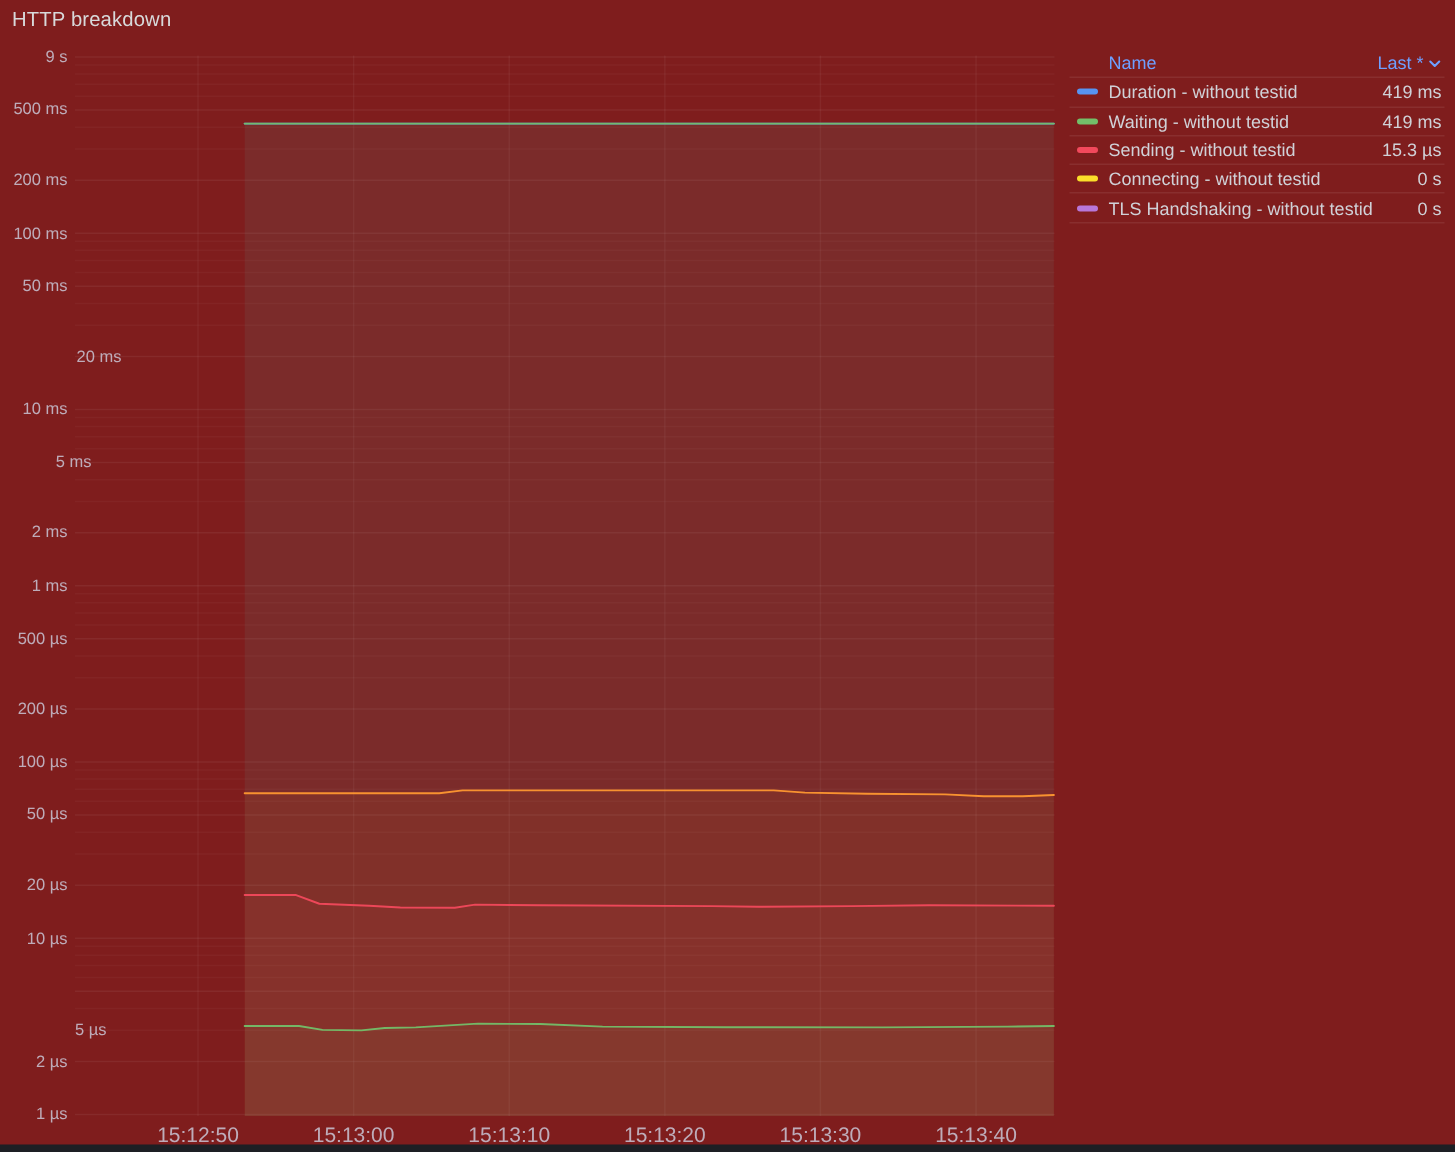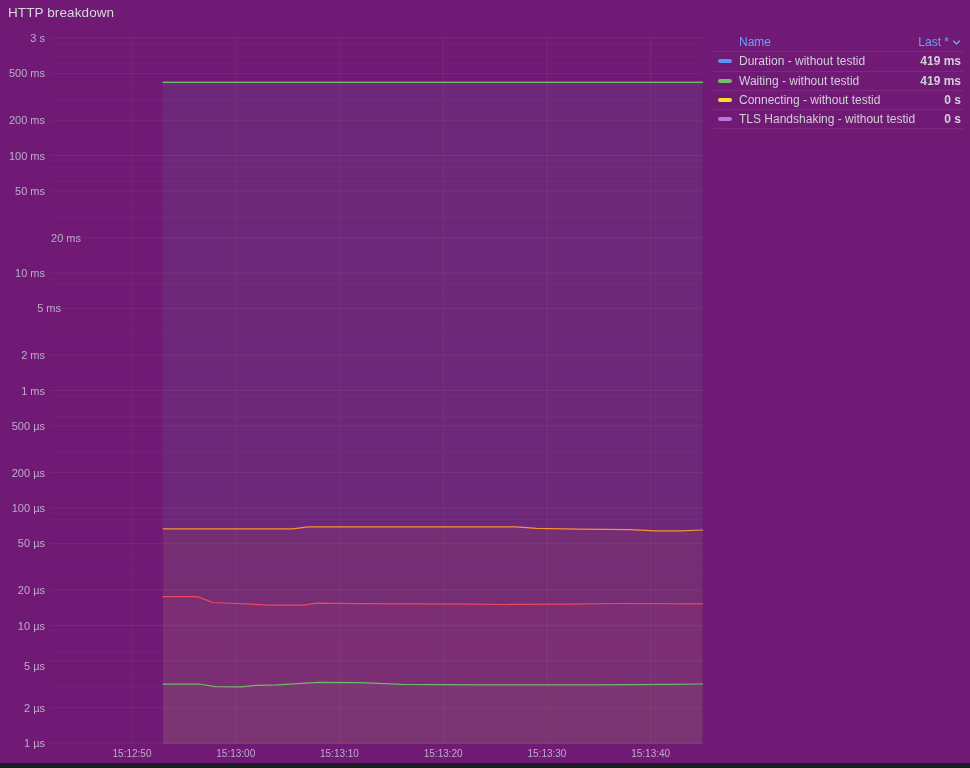--- a/index.html
+++ b/index.html
@@ -1,33 +1,33 @@
 <!DOCTYPE html>
 <html><head>
 <meta charset="utf-8">
 <style>
   html,body{margin:0;padding:0;background:#111217;width:970px;height:768px;overflow:hidden;
     font-family:"Liberation Sans", sans-serif;-webkit-font-smoothing:antialiased;}
-  .panel{position:relative;width:970px;height:768px;background:#701a75;}
+  .panel{position:relative;width:970px;height:768px;background:#7f1d1d;}
   .panel-title{position:absolute;left:8px;top:5px;font-size:13.5px;font-weight:500;color:#d8d9da;letter-spacing:.1px;}
   .chart-region{position:absolute;left:0;top:0;width:970px;height:768px;}
   #plot{position:absolute;left:0;top:0;}
   .ylab{position:absolute;left:0;width:45px;text-align:right;font-size:11px;color:rgba(204,204,220,.82);
     line-height:12px;white-space:nowrap;}
-  .xlab{position:absolute;width:80px;text-align:center;font-size:10px;color:rgba(204,204,220,.82);
+  .xlab{position:absolute;width:80px;text-align:center;font-size:14px;color:rgba(204,204,220,.82);
     top:748px;white-space:nowrap;}
   .legend{position:absolute;left:713px;top:33px;width:250px;font-size:12px;}
   .lrow{display:flex;align-items:center;height:19.3px;border-bottom:1px solid rgba(255,255,255,.08);
     padding:0 2px 0 5px;box-sizing:border-box;}
   .lrow.header{color:#6e9fff;font-weight:500;}
   .lh-name{margin-left:21px;flex:1;}
   .lh-last{display:flex;align-items:center;gap:3px;}
   .swatch{width:14px;height:4px;border-radius:2px;margin-right:7px;flex:0 0 auto;}
   .slabel{flex:1;color:#d0d1d7;white-space:nowrap;overflow:hidden;}
-  .svalue{color:#d0d1d7;white-space:nowrap;text-align:left;font-weight:bold;}
+  .svalue{color:#d0d1d7;white-space:nowrap;text-align:left;}
   .bottom-strip{position:absolute;left:0;bottom:0;width:970px;height:5px;background:#1d1f24;}
 </style>
 </head>
 <body>
 
 <div class="panel">
 
   <div class="panel-title">HTTP breakdown</div>
 
   <div class="chart-region">
@@ -98,37 +98,37 @@
         <polygon points="163.1,528.8 292.8,528.8 308.4,526.9 515.8,526.9 536.6,528.4 578.1,529.2 630.0,529.6 655.9,530.8 681.8,530.8 702.6,530.0 702.6,744 163.1,744" fill="#FF9830" fill-opacity="0.05"></polygon>
         <polygon points="163.1,596.7 197.4,596.7 212.9,602.5 246.1,603.8 266.9,605.0 303.2,605.2 316.7,603.1 360.2,603.5 474.3,604.1 505.5,604.5 567.7,604.1 619.6,603.5 702.6,603.8 702.6,744 163.1,744" fill="#F2495C" fill-opacity="0.05"></polygon>
         <polygon points="163.1,684.0 199.4,684.0 215.0,686.6 240.9,686.9 256.5,685.3 277.2,684.9 318.7,682.4 360.2,682.7 401.7,684.4 484.7,684.8 588.5,684.9 671.4,684.4 702.6,684.0 702.6,744 163.1,744" fill="#73BF69" fill-opacity="0.05"></polygon>
         <polyline points="163.1,82.4 339.5,82.4 547.0,82.4 702.6,82.4" fill="none" stroke="#5794F2" stroke-width="1.25" stroke-linejoin="round" stroke-linecap="round" stroke-opacity="0.95"></polyline>
         <polyline points="163.1,82.4 339.5,82.4 547.0,82.4 702.6,82.4" fill="none" stroke="#73BF69" stroke-width="1.25" stroke-linejoin="round" stroke-linecap="round" stroke-opacity="0.95"></polyline>
         <polyline points="163.1,528.8 292.8,528.8 308.4,526.9 515.8,526.9 536.6,528.4 578.1,529.2 630.0,529.6 655.9,530.8 681.8,530.8 702.6,530.0" fill="none" stroke="#FF9830" stroke-width="1.25" stroke-linejoin="round" stroke-linecap="round" stroke-opacity="0.95"></polyline>
         <polyline points="163.1,596.7 197.4,596.7 212.9,602.5 246.1,603.8 266.9,605.0 303.2,605.2 316.7,603.1 360.2,603.5 474.3,604.1 505.5,604.5 567.7,604.1 619.6,603.5 702.6,603.8" fill="none" stroke="#F2495C" stroke-width="1.25" stroke-linejoin="round" stroke-linecap="round" stroke-opacity="0.95"></polyline>
         <polyline points="163.1,684.0 199.4,684.0 215.0,686.6 240.9,686.9 256.5,685.3 277.2,684.9 318.7,682.4 360.2,682.7 401.7,684.4 484.7,684.8 588.5,684.9 671.4,684.4 702.6,684.0" fill="none" stroke="#73BF69" stroke-width="1.25" stroke-linejoin="round" stroke-linecap="round" stroke-opacity="0.95"></polyline>
       </svg>
     <div id="ylabels">
-        <div class="ylab" style="top: 32px;">3 s</div>
+        <div class="ylab" style="top: 32px;">9 s</div>
         <div class="ylab" style="top: 67.371px;">500 ms</div>
         <div class="ylab" style="top: 114.129px;">200 ms</div>
         <div class="ylab" style="top: 149.5px;">100 ms</div>
         <div class="ylab" style="top: 184.871px;">50 ms</div>
         <div class="ylab" style="top: 231.629px; padding-left: 36px;">20 ms</div>
         <div class="ylab" style="top: 267px;">10 ms</div>
         <div class="ylab" style="top: 302.371px; padding-left: 16px;">5 ms</div>
         <div class="ylab" style="top: 349.129px;">2 ms</div>
         <div class="ylab" style="top: 384.5px;">1 ms</div>
         <div class="ylab" style="top: 419.871px;">500 µs</div>
         <div class="ylab" style="top: 466.629px;">200 µs</div>
         <div class="ylab" style="top: 502px;">100 µs</div>
         <div class="ylab" style="top: 537.371px;">50 µs</div>
         <div class="ylab" style="top: 584.129px;">20 µs</div>
         <div class="ylab" style="top: 619.5px;">10 µs</div>
-        <div class="ylab" style="top: 660px;">5 µs</div>
+        <div class="ylab" style="top: 681px; margin-left: 26px;">5 µs</div>
         <div class="ylab" style="top: 701.629px;">2 µs</div>
         <div class="ylab" style="top: 737px;">1 µs</div>
       </div>
     <div id="xlabels">
         <div class="xlab" style="left: 92px;">15:12:50</div>
         <div class="xlab" style="left: 195.74px;">15:13:00</div>
         <div class="xlab" style="left: 299.48px;">15:13:10</div>
         <div class="xlab" style="left: 403.22px;">15:13:20</div>
         <div class="xlab" style="left: 506.96px;">15:13:30</div>
         <div class="xlab" style="left: 610.7px;">15:13:40</div>
@@ -150,20 +150,25 @@
           <span class="swatch" style="background: rgb(87, 148, 242);"></span>
           <span class="slabel">Duration - without testid</span>
           <span class="svalue">419 ms</span>
         </div>
         <div class="lrow">
           <span class="swatch" style="background: rgb(115, 191, 105);"></span>
           <span class="slabel">Waiting - without testid</span>
           <span class="svalue">419 ms</span>
         </div>
         <div class="lrow">
+          <span class="swatch" style="background: rgb(242, 73, 92);"></span>
+          <span class="slabel">Sending - without testid</span>
+          <span class="svalue">15.3 µs</span>
+        </div>
+        <div class="lrow">
           <span class="swatch" style="background: rgb(250, 222, 42);"></span>
           <span class="slabel">Connecting - without testid</span>
           <span class="svalue">0 s</span>
         </div>
         <div class="lrow">
           <span class="swatch" style="background: rgb(184, 119, 217);"></span>
           <span class="slabel">TLS Handshaking - without testid</span>
           <span class="svalue">0 s</span>
         </div>
       </div>

